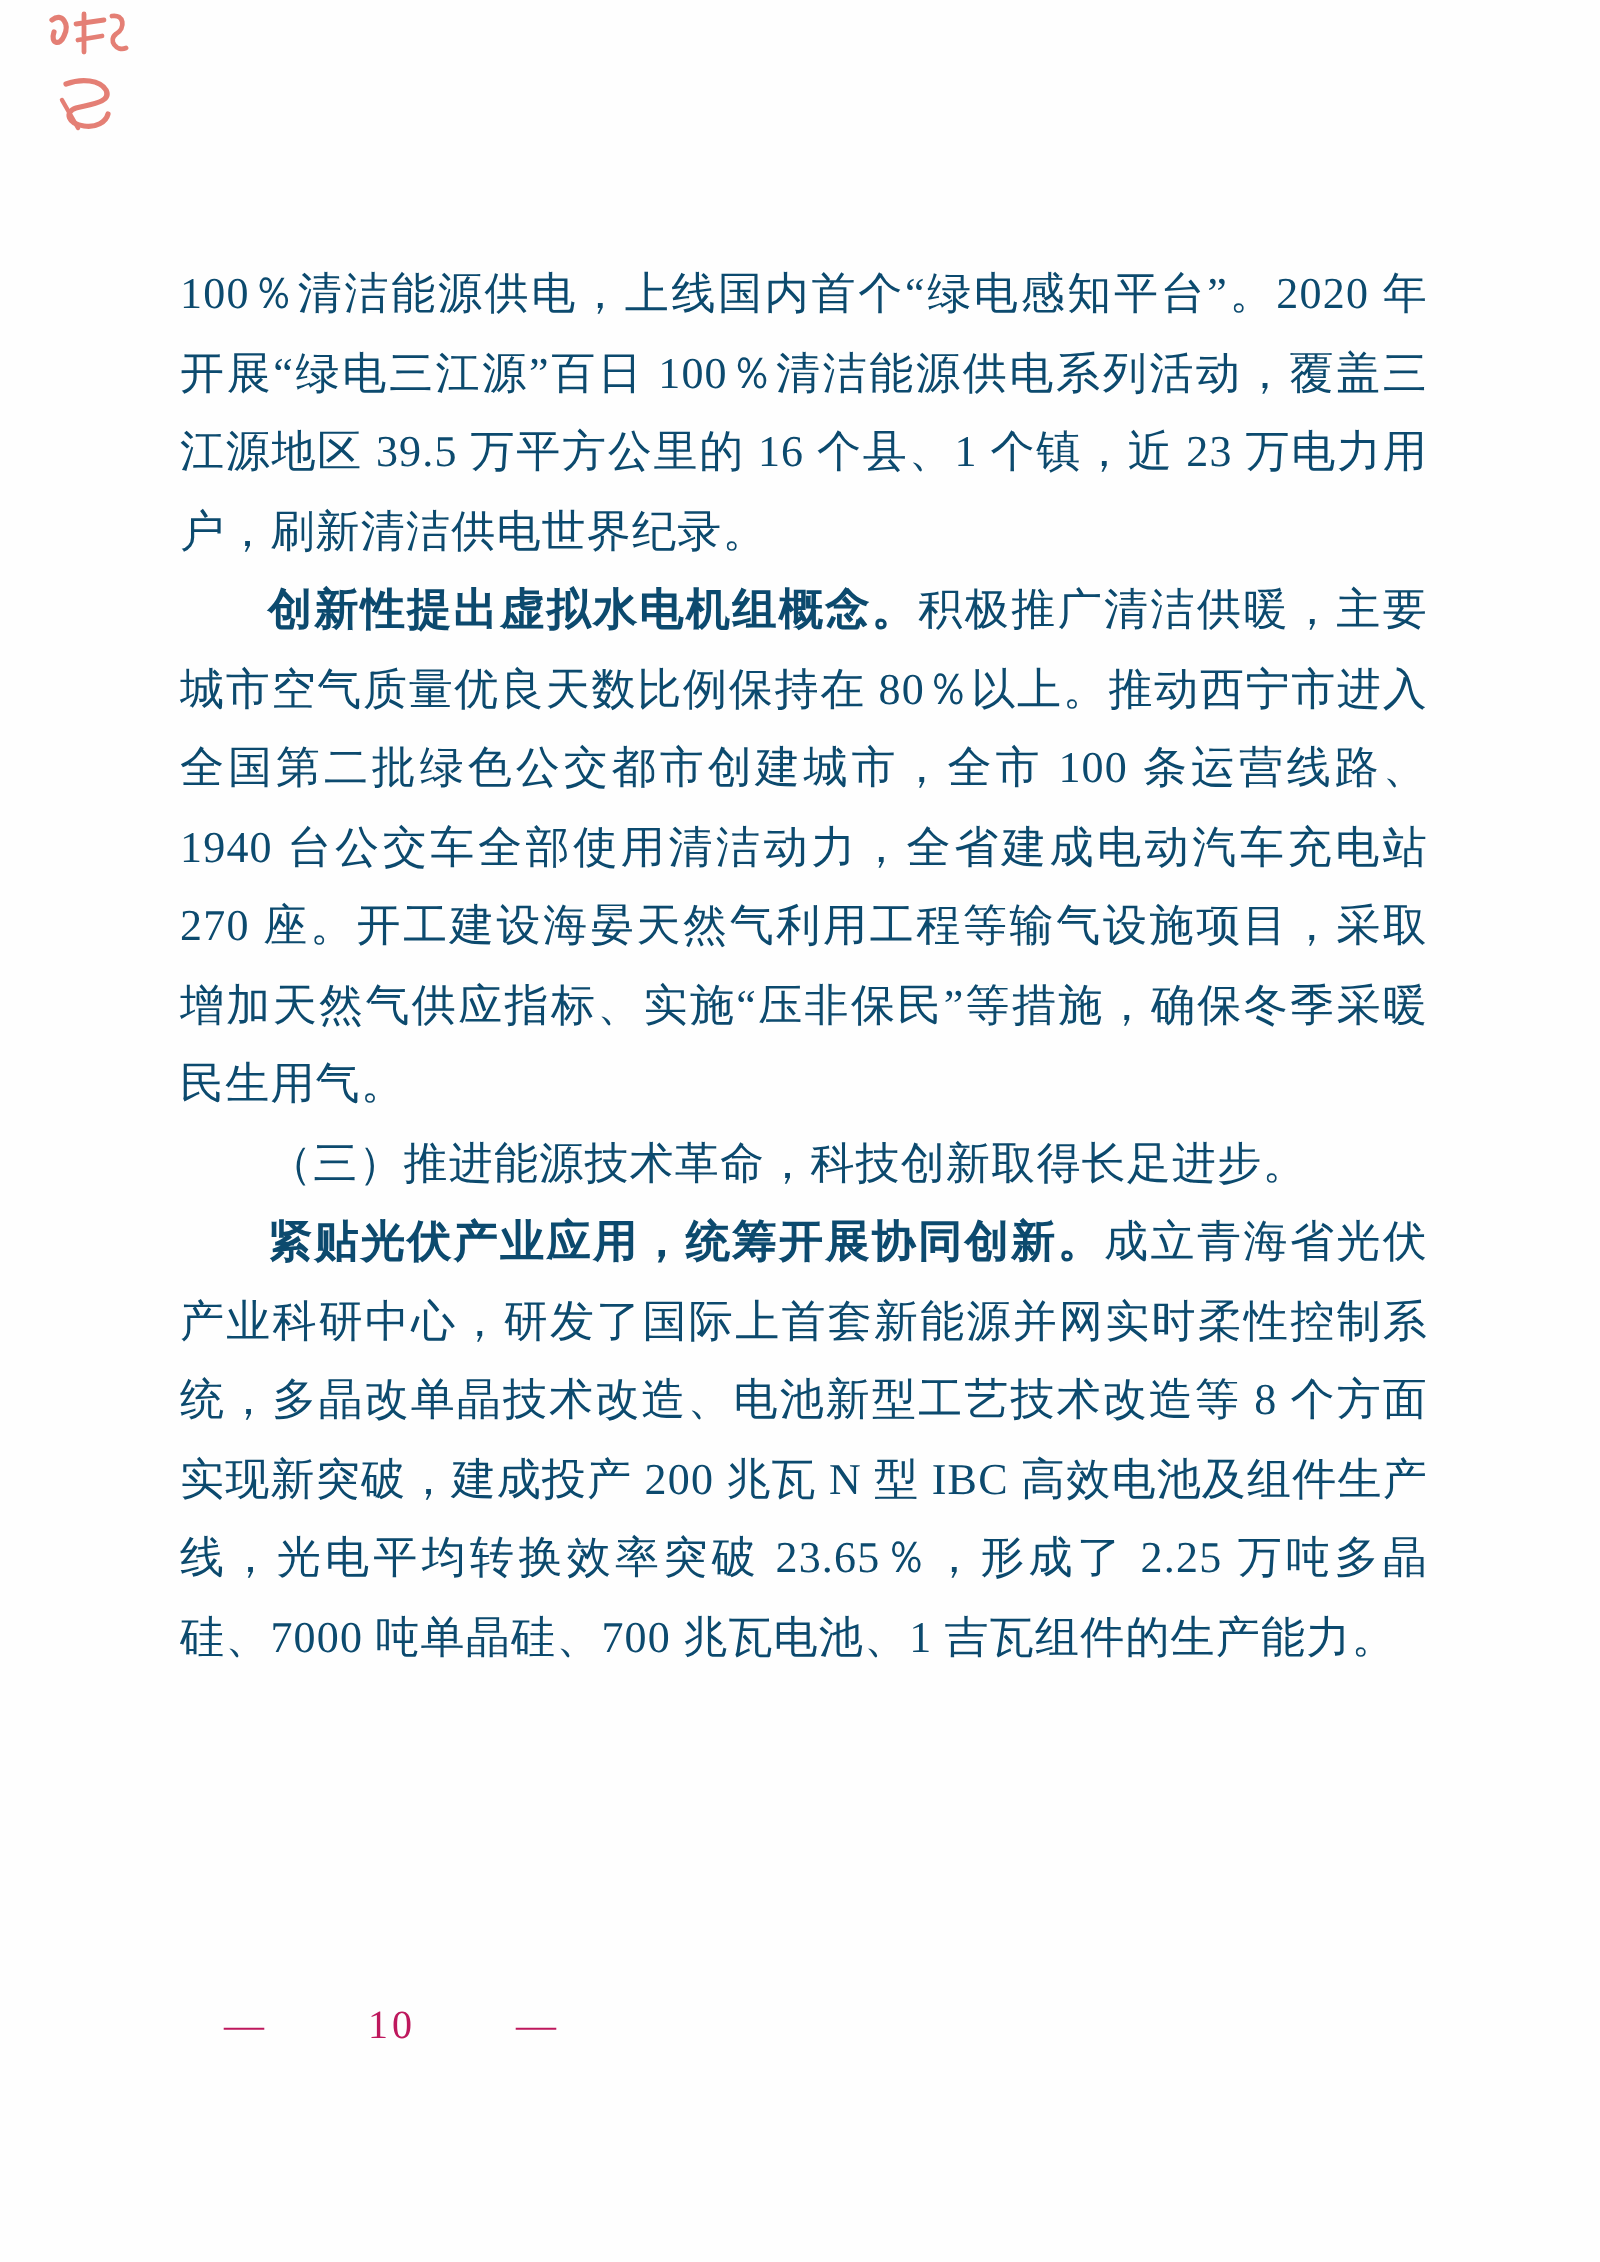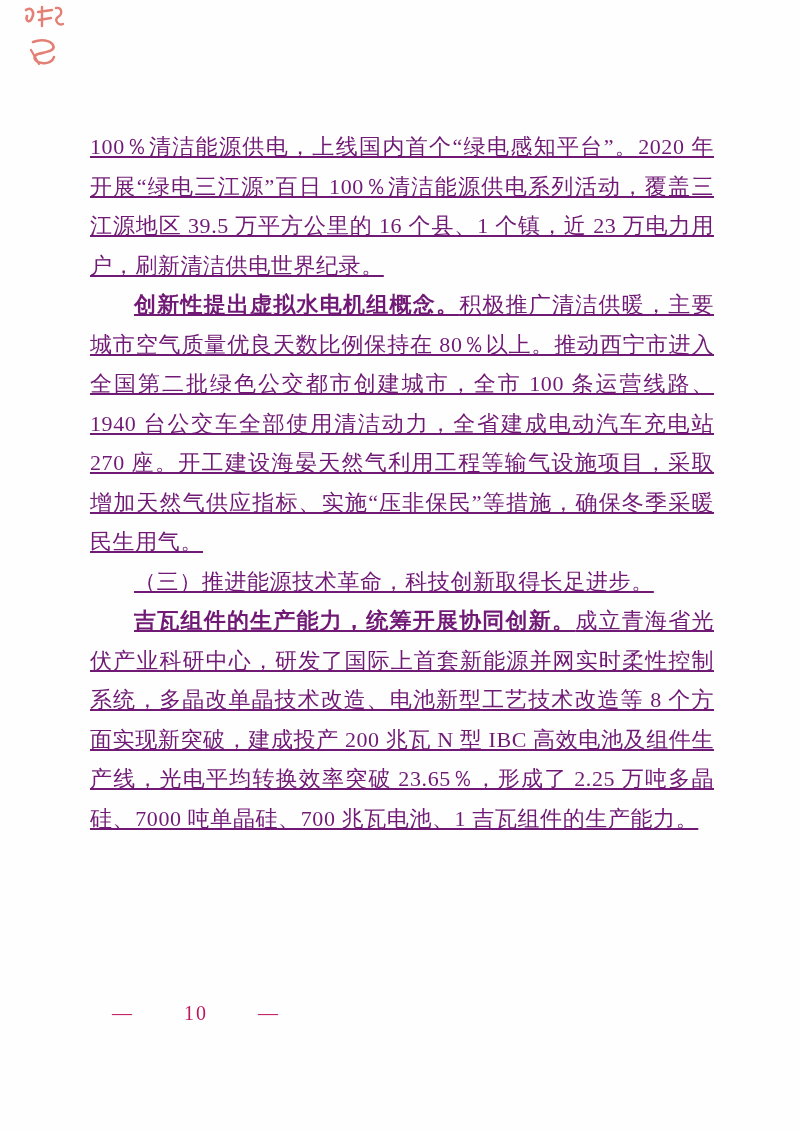--- a/index.html
+++ b/index.html
@@ -50,22 +50,22 @@
       <path d="M4 8 C9 4, 13 10, 10 16 C8 21, 3 20, 5 14" stroke="currentColor" stroke-width="2.6" stroke-linecap="round"></path>
       <path d="M20 5 L20 24 M16 10 L30 8 M17 18 L29 16" stroke="currentColor" stroke-width="2.4" stroke-linecap="round"></path>
       <path d="M34 6 C40 5, 41 12, 36 15 C32 18, 36 24, 41 22" stroke="currentColor" stroke-width="2.4" stroke-linecap="round"></path>
     </svg>
     <svg class="mark-b" width="34" height="32" viewBox="0 0 34 32" fill="none">
       <path d="M7 6 C15 3, 24 4, 27 9 C30 15, 20 16, 12 18 C6 20, 8 26, 16 27 C22 28, 27 25, 28 21" stroke="currentColor" stroke-width="2.6" stroke-linecap="round"></path>
       <path d="M5 14 L13 28" stroke="currentColor" stroke-width="2.2" stroke-linecap="round"></path>
     </svg>
   </div>
 
-  <div class="content" id="doc-body" style="color: #701a75; text-decoration: underline;">
+  <div class="content" id="doc-body" style="color: #0c4a6e;">
       <p class="para">100％清洁能源供电，上线国内首个“绿电感知平台”。2020 年开展“绿电三江源”百日 100％清洁能源供电系列活动，覆盖三江源地区 39.5 万平方公里的 16 个县、1 个镇，近 23 万电力用户，刷新清洁供电世界纪录。</p>
       <p class="para indent"><b>创新性提出虚拟水电机组概念。</b>积极推广清洁供暖，主要城市空气质量优良天数比例保持在 80％以上。推动西宁市进入全国第二批绿色公交都市创建城市，全市 100 条运营线路、1940 台公交车全部使用清洁动力，全省建成电动汽车充电站 270 座。开工建设海晏天然气利用工程等输气设施项目，采取增加天然气供应指标、实施“压非保民”等措施，确保冬季采暖民生用气。</p>
       <p class="para indent">（三）推进能源技术革命，科技创新取得长足进步。</p>
-      <p class="para indent"><b>吉瓦组件的生产能力，统筹开展协同创新。</b>成立青海省光伏产业科研中心，研发了国际上首套新能源并网实时柔性控制系统，多晶改单晶技术改造、电池新型工艺技术改造等 8 个方面实现新突破，建成投产 200 兆瓦 N 型 IBC 高效电池及组件生产线，光电平均转换效率突破 23.65％，形成了 2.25 万吨多晶硅、7000 吨单晶硅、700 兆瓦电池、1 吉瓦组件的生产能力。</p>
+      <p class="para indent"><b>紧贴光伏产业应用，统筹开展协同创新。</b>成立青海省光伏产业科研中心，研发了国际上首套新能源并网实时柔性控制系统，多晶改单晶技术改造、电池新型工艺技术改造等 8 个方面实现新突破，建成投产 200 兆瓦 N 型 IBC 高效电池及组件生产线，光电平均转换效率突破 23.65％，形成了 2.25 万吨多晶硅、7000 吨单晶硅、700 兆瓦电池、1 吉瓦组件的生产能力。</p>
     </div>
 
   <div class="footer">—  10  —</div>
 
 </div>
 
 </body></html>

